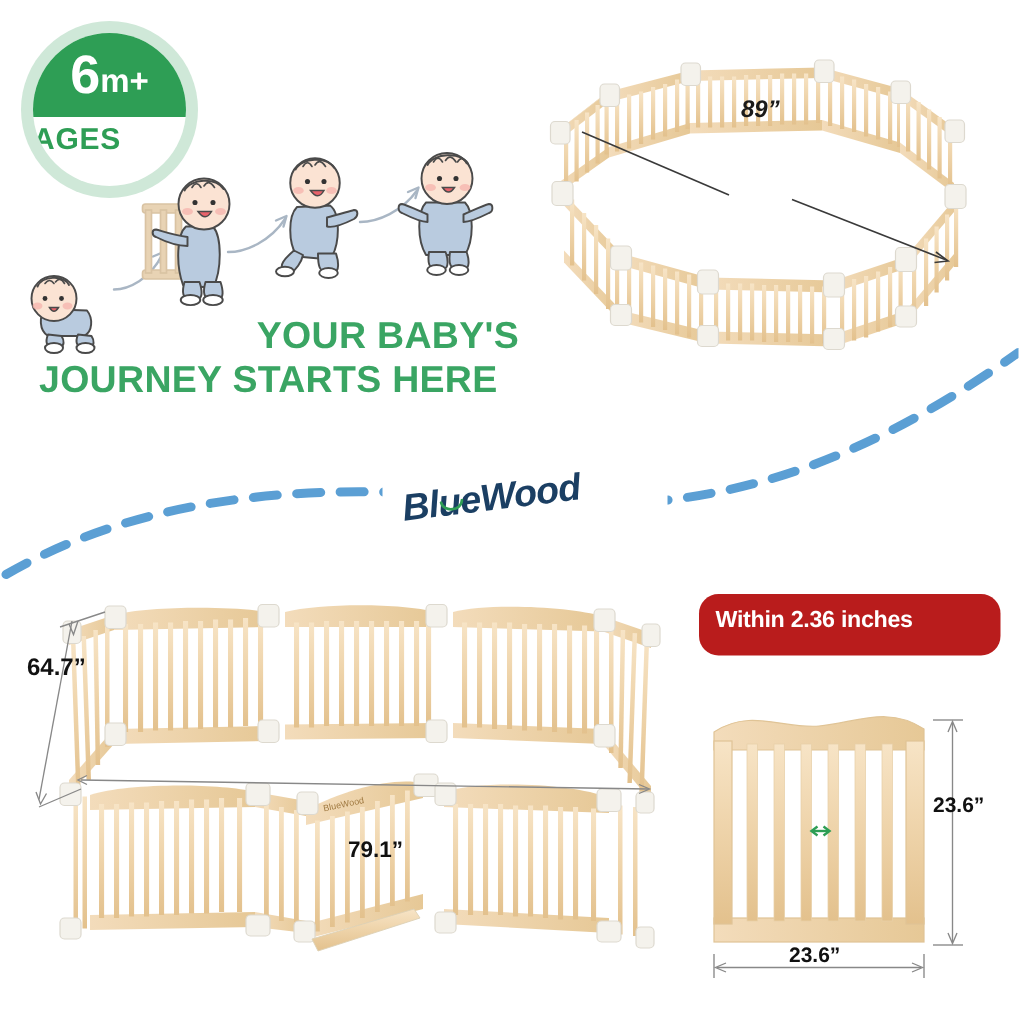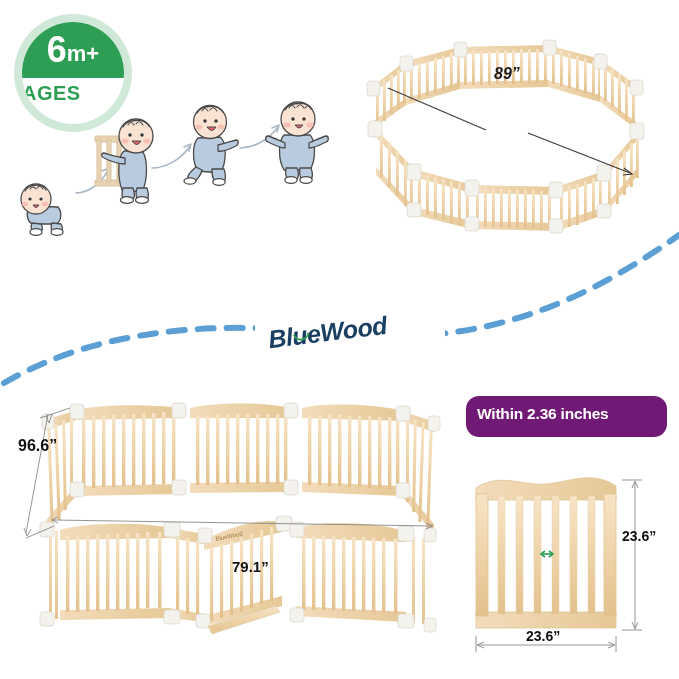--- a/index.html
+++ b/index.html
@@ -32,21 +32,21 @@
   .svgfull{display:block;overflow:visible;}
 
   
   .divider{position:absolute;left:0;top:215px;width:679px;height:175px;}
   .logo{position:absolute;left:268px;top:318px;transform:rotate(-7deg);
         font-size:25px;font-weight:bold;color:#1b3f63;font-style:italic;letter-spacing:-.5px;}
   .logo .sw{position:relative;display:inline-block;}
 
   
   .note{position:absolute;left:466px;top:396px;width:201px;border-radius:13px;
-        background:#701a75;padding:9px 11px 11px 11px;box-sizing:border-box;}
+        background:#b91c1c;padding:9px 11px 11px 11px;box-sizing:border-box;}
   .note h4{margin:0 0 3px 0;color:#fff;font-size:15.5px;font-weight:bold;letter-spacing:-.2px;}
   .note p{margin:0;color:#fff;font-size:12.5px;line-height:1.22;letter-spacing:-.2px;}
 
   
   .dim{position:absolute;color:#111;font-weight:bold;}
   .dim-532{left:18px;top:437px;font-size:16px;}
   .dim-791{left:232px;top:514px;font-size:15px;margin-top:44px;}
   .dim-236h{left:622px;top:528px;font-size:14px;}
   .dim-236w{left:526px;top:628px;font-size:14px;}
   .dim-89{left:494px;top:65px;font-size:16px;color:#1a1a1a;font-style:italic;}
@@ -181,20 +181,24 @@
         <path d="M43 8 q3 -5 6 1" fill="none" stroke-width="1.1"></path>
       </g>
       <circle cx="31" cy="19" r="1.7" fill="#333"></circle>
       <circle cx="42" cy="19" r="1.7" fill="#333"></circle>
       <ellipse cx="25" cy="25" rx="3.6" ry="2.4" fill="#f6b9b0" opacity=".85"></ellipse>
       <ellipse cx="48" cy="25" rx="3.6" ry="2.4" fill="#f6b9b0" opacity=".85"></ellipse>
       <path d="M33 25 q4 6 8 0 z" fill="#e8636b" stroke="#4a4a4a" stroke-width="1"></path>
     </svg>
   </div>
 
+  <div class="headline">
+    <span class="l1">YOUR BABY'S</span>
+    <span class="l2">JOURNEY STARTS HERE</span>
+  </div>
 
   <div class="baby" style="left:348px;top:25px;width:326px;height:210px;">
     <svg class="svgfull" width="326" height="210" viewBox="0 0 326 210">
       <defs>
         <linearGradient id="wd" x1="0" y1="0" x2="0" y2="1">
           <stop offset="0%" stop-color="#f7e4c6"></stop>
           <stop offset="50%" stop-color="#eed3a9"></stop>
           <stop offset="100%" stop-color="#e3c18d"></stop>
         </linearGradient>
         <linearGradient id="wd2" x1="0" y1="0" x2="1" y2="0">
@@ -597,21 +601,21 @@
         <line x1="30" y1="16" x2="8" y2="135"></line>
         <path d="M28 18 L31 25 L34 16"></path>
         <path d="M6 130 L9 138 L13 131"></path>
 
         <line x1="36" y1="122" x2="414" y2="128"></line>
         <path d="M40 119 L34 122 L40 125"></path>
         <path d="M408 125 L415 128 L408 131"></path>
       </g>
     </svg>
   </div>
-  <div class="dim dim-532">96.6”</div>
+  <div class="dim dim-532">64.7”</div>
   <div class="dim dim-791">79.1”</div>
 
   <div class="note">
     <h4>Within 2.36 inches</h4>
   </div>
 
   <div class="baby" style="left:470px;top:470px;width:200px;height:190px;">
     <svg class="svgfull" width="200" height="190" viewBox="0 0 200 190">
 
       <path d="M6 18 C30 2 52 16 76 14 C100 12 122 0 146 16 L146 30 L6 30 Z" fill="url(#wd2)" stroke="#e0c496" stroke-width=".8"></path>

